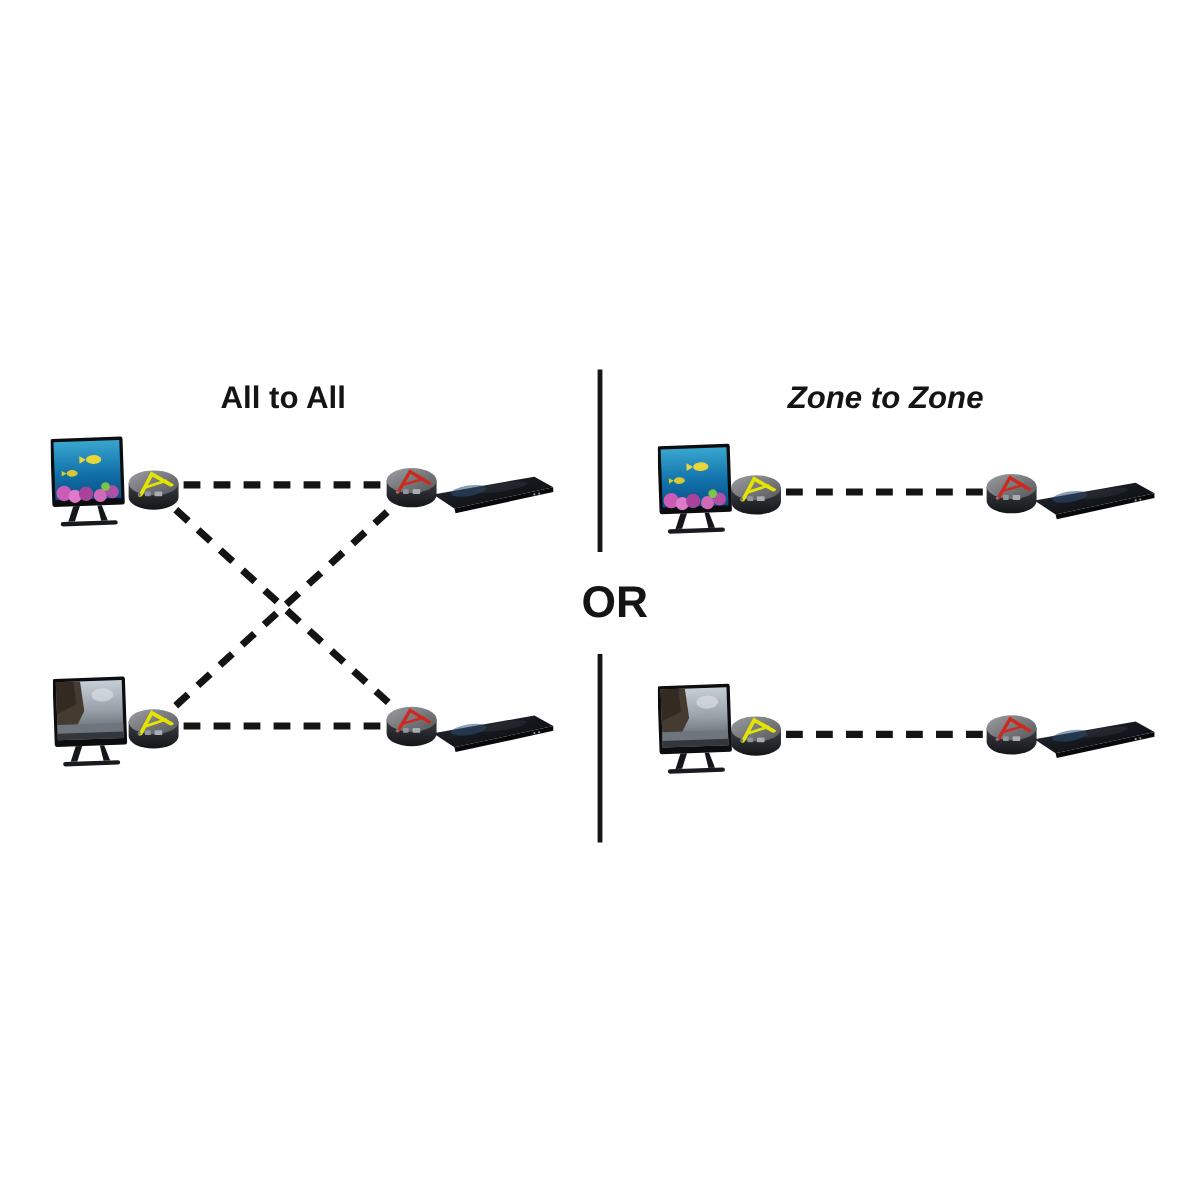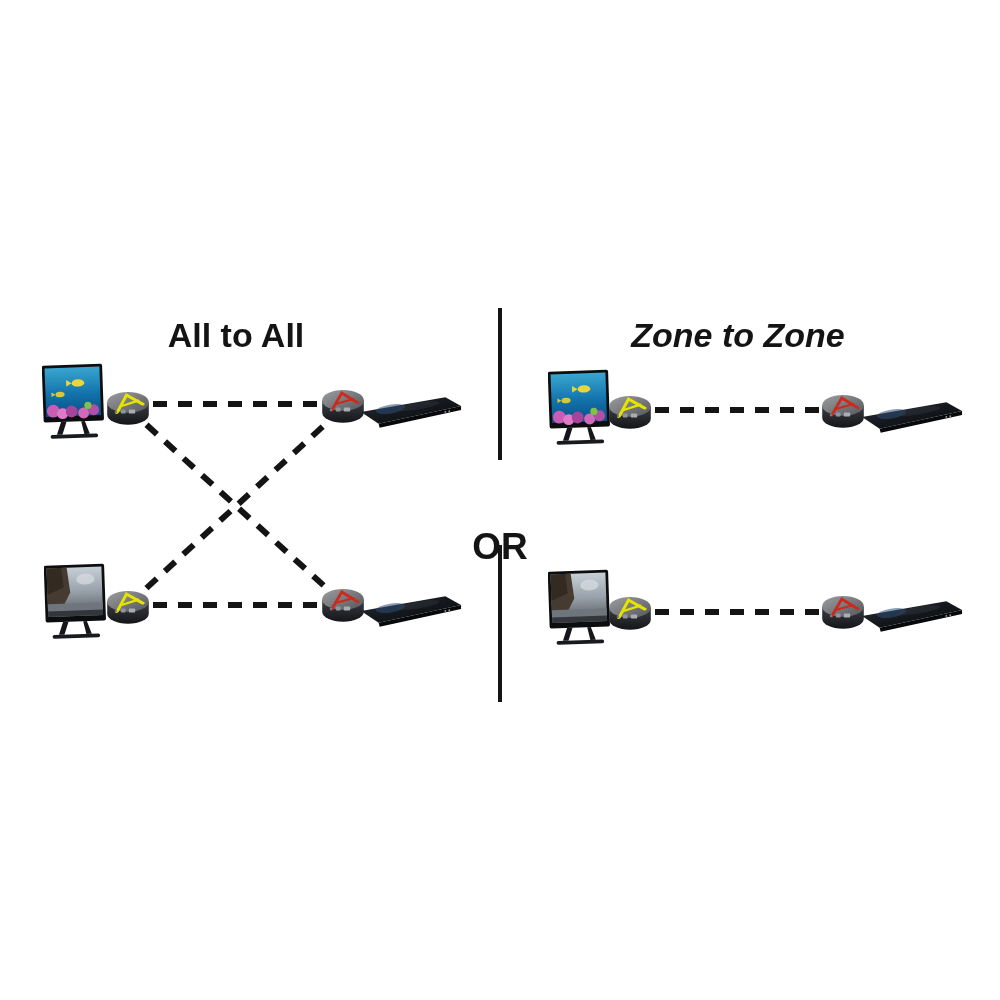--- a/index.html
+++ b/index.html
@@ -4,26 +4,26 @@
 <style>
   html,body{margin:0;padding:0;background:#ffffff;}
   #canvas{
     position:relative;width:1000px;height:1000px;margin:0 auto;
     background:#ffffff;overflow:hidden;
     font-family:"Liberation Sans",sans-serif;
   }
   .panel{position:absolute;inset:0;}
   .title{
     position:absolute;
-    font-weight:bold;font-size:34px;color:#141414;
+    font-weight:bold;font-size:26px;color:#141414;
     text-align:center;white-space:nowrap;
   }
   .or-label{
     position:absolute;left:460px;top:481px;width:80px;
-    font-weight:bold;font-size:37px;color:#141414;text-align:center;margin-top:45px;
+    font-weight:bold;font-size:37px;color:#141414;text-align:right;
   }
   .lines-overlay{position:absolute;left:0;top:0;width:1000px;height:1000px;z-index:1;}
   .dev{position:absolute;z-index:2;}
   .defs-hidden{position:absolute;width:0;height:0;overflow:hidden;}
 </style>
 </head>
 <body>
 
 <div id="canvas">
 

